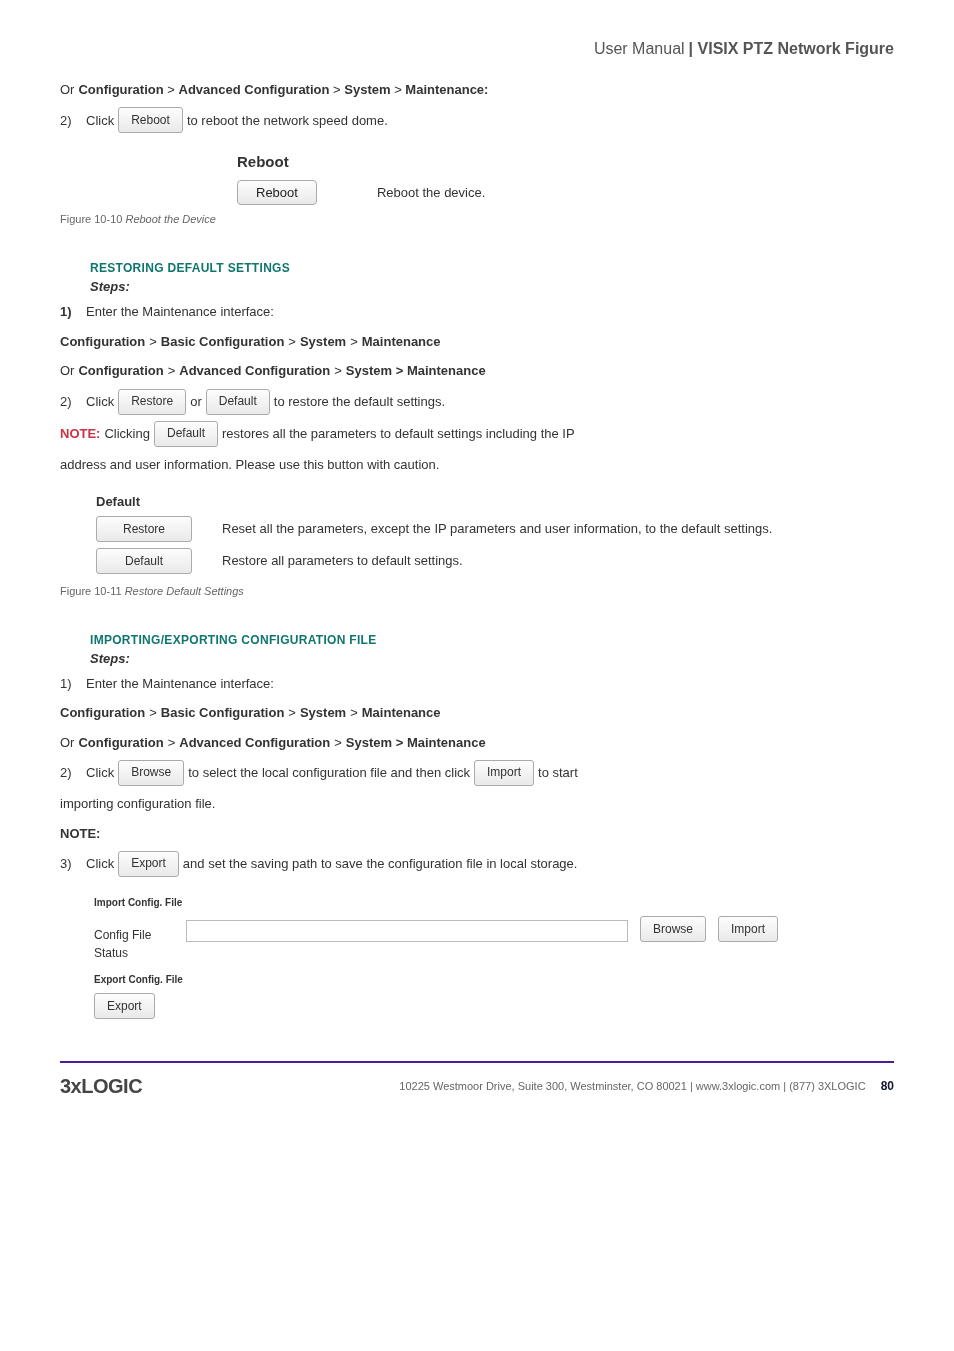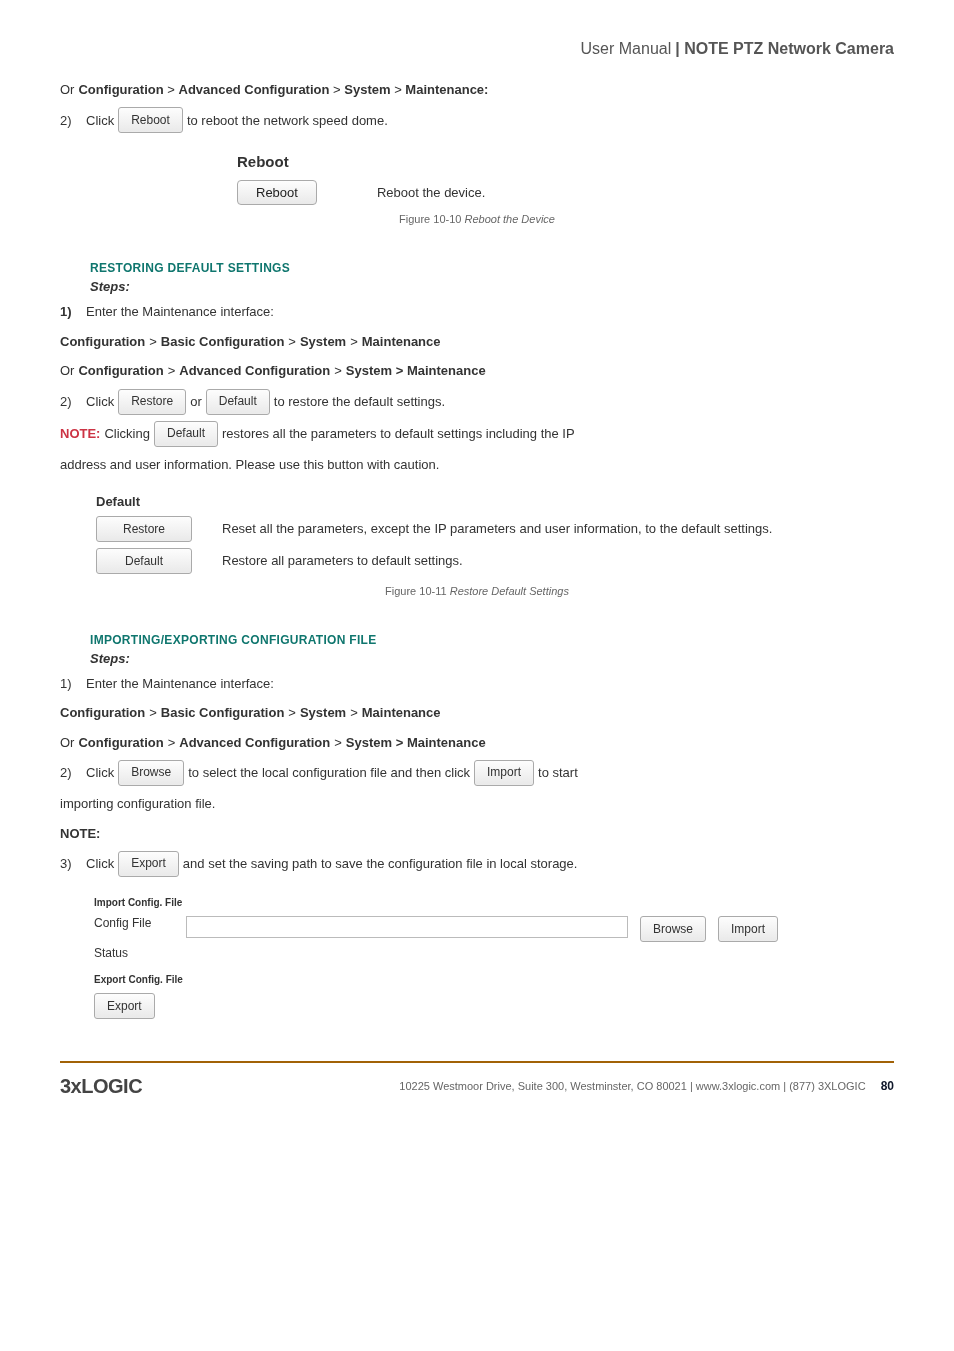--- a/index.html
+++ b/index.html
@@ -42,21 +42,20 @@
   .heading-blue {
     color: #0f766e;
     font-weight: 600;
     font-size: 12px;
     margin-top: 36px;
     letter-spacing: 0.3px;
   }
   .steps-label { font-style: italic; font-weight: 600; margin-top: 4px; }
   .bold { font-weight: 600; }
   .figure-caption {
-    text-align: center;
     font-size: 11px;
     color: #666;
     margin: 8px 0 20px 0;
   }
   .figure-caption .ital { font-style: italic; }
   .reboot-panel {
     margin: 20px auto 6px auto;
     width: 480px;
   }
   .reboot-title {
@@ -99,33 +98,33 @@
     margin: 14px 0 0 30px;
     font-size: 12px;
   }
   .import-header {
     font-weight: 700;
     font-size: 10px;
     padding: 6px 4px;
   }
   .import-row {
     display: flex;
-    align-items: flex-start;
+    align-items: flex-end;
     gap: 12px;
     padding: 2px 4px;
   }
   .text-input {
     width: 440px;
     height: 20px;
     border: 1px solid #bbb;
     background: #fff;
   }
   .footer {
     margin-top: 40px;
-    border-top: 2px solid #a16207;
+    border-top: 2px solid #4c1d95;
     padding-top: 12px;
     display: flex;
     align-items: center;
     justify-content: space-between;
     font-size: 11px;
     color: #666;
   }
   .logo {
     font-weight: 800;
     font-size: 20px;
@@ -135,21 +134,21 @@
   .pageno { color: #0f172a; font-weight: 600; margin-left: 12px; font-size: 12px; text-align: right; }
   .breadcrumb { display: inline; }
   .breadcrumb .bold { font-weight: 600; }
   .gap { height: 6px; }
 </style>
 </head>
 <body>
 
 <div class="header-line">
   <span class="light">User Manual</span>
-  <span class="bold">| NOTE PTZ Network Camera</span>
+  <span class="bold">| VISIX PTZ Network Figure</span>
 </div>
 
 <div class="line indent2">
   <span>Or </span>
   <span class="breadcrumb">
     <span class="bold">Configuration</span><span> &gt; </span>
     <span class="bold">Advanced Configuration</span><span> &gt; </span>
     <span class="bold">System</span><span> &gt; </span>
     <span class="bold">Maintenance:</span>
   </span>

